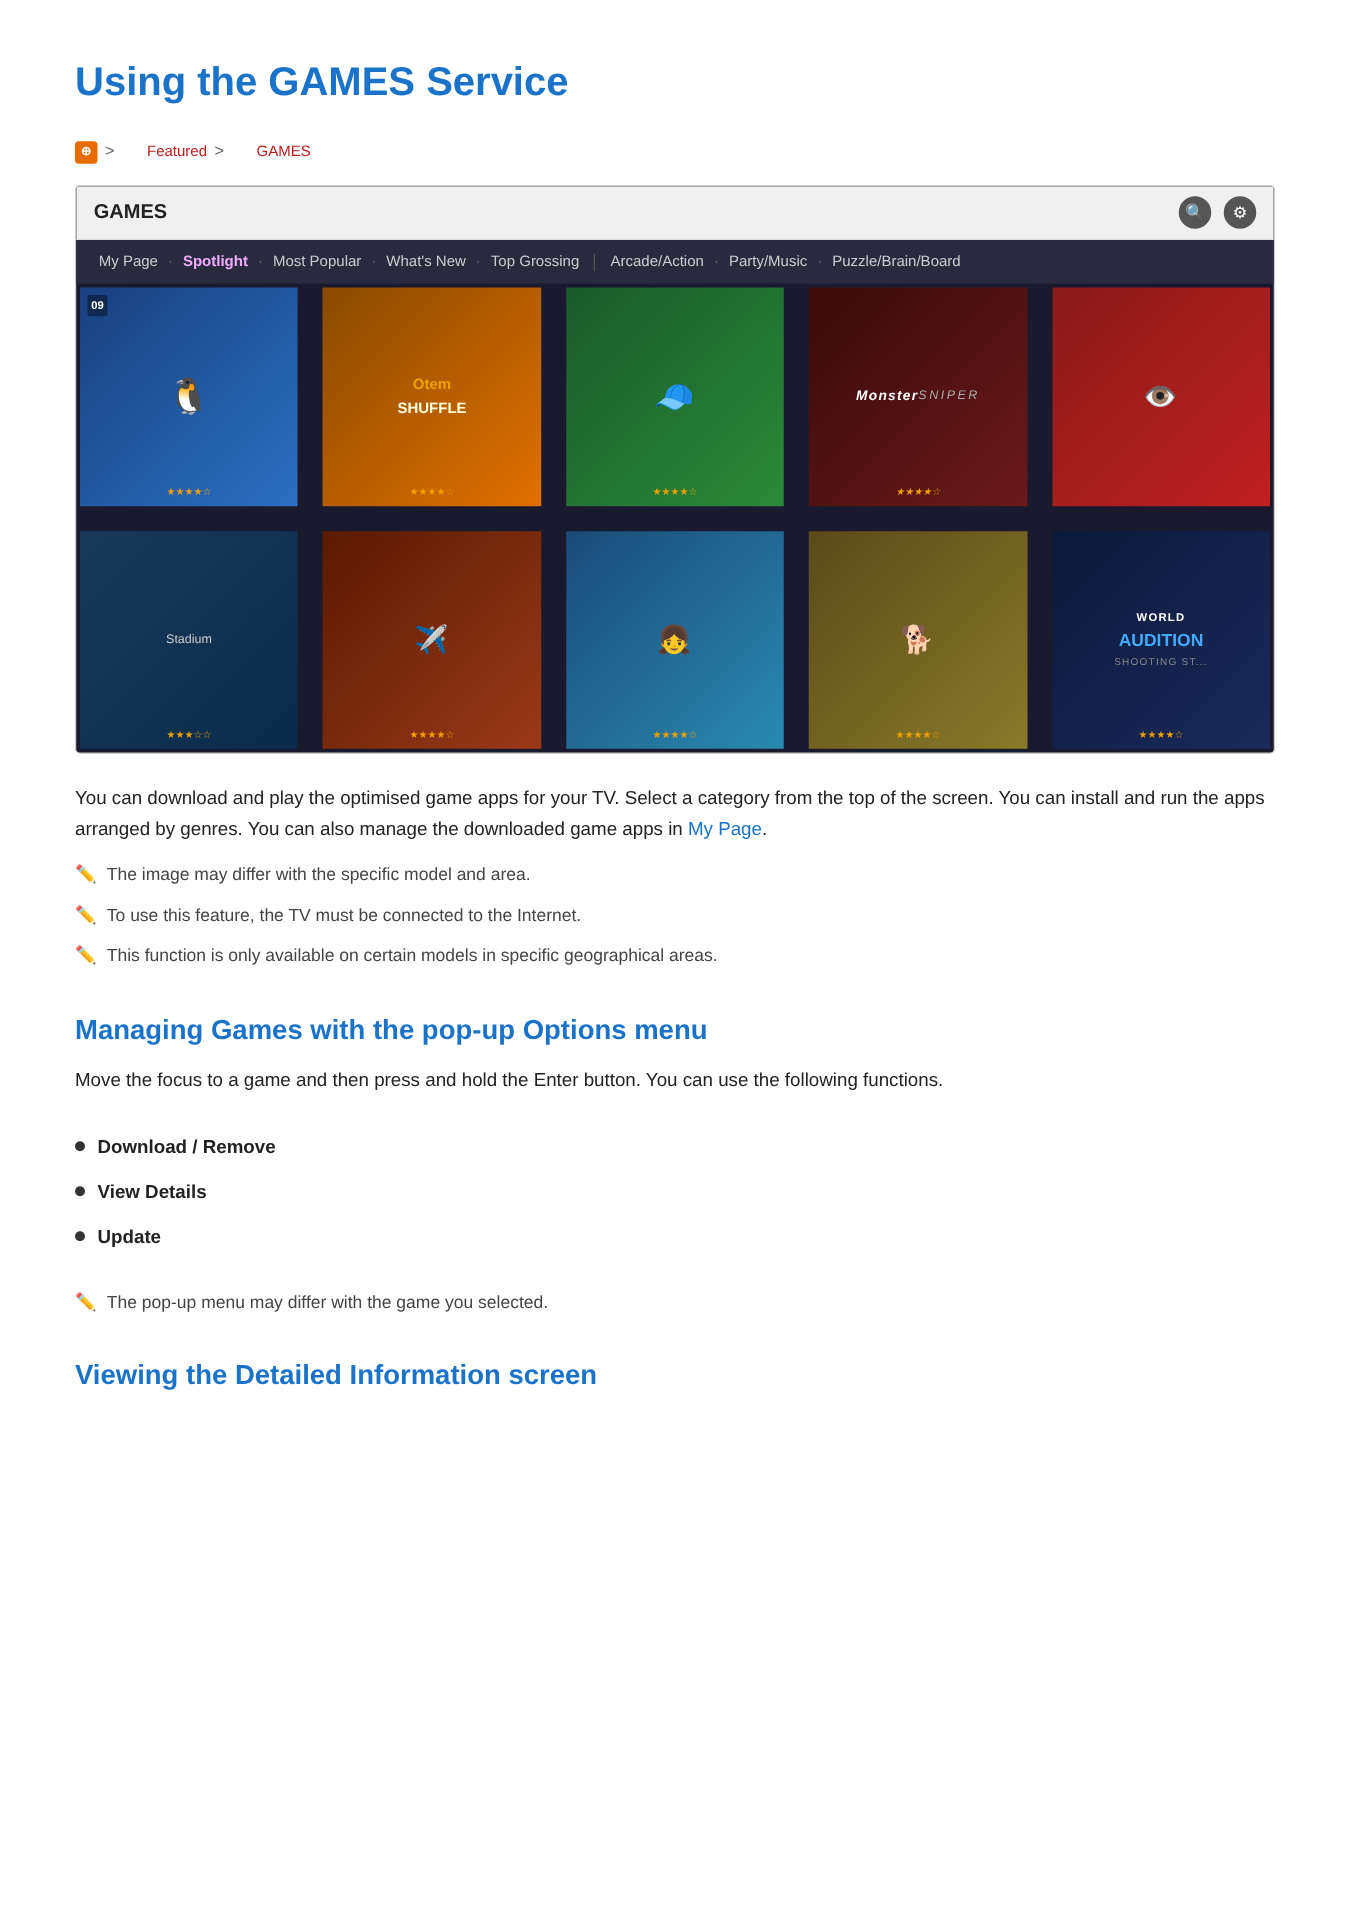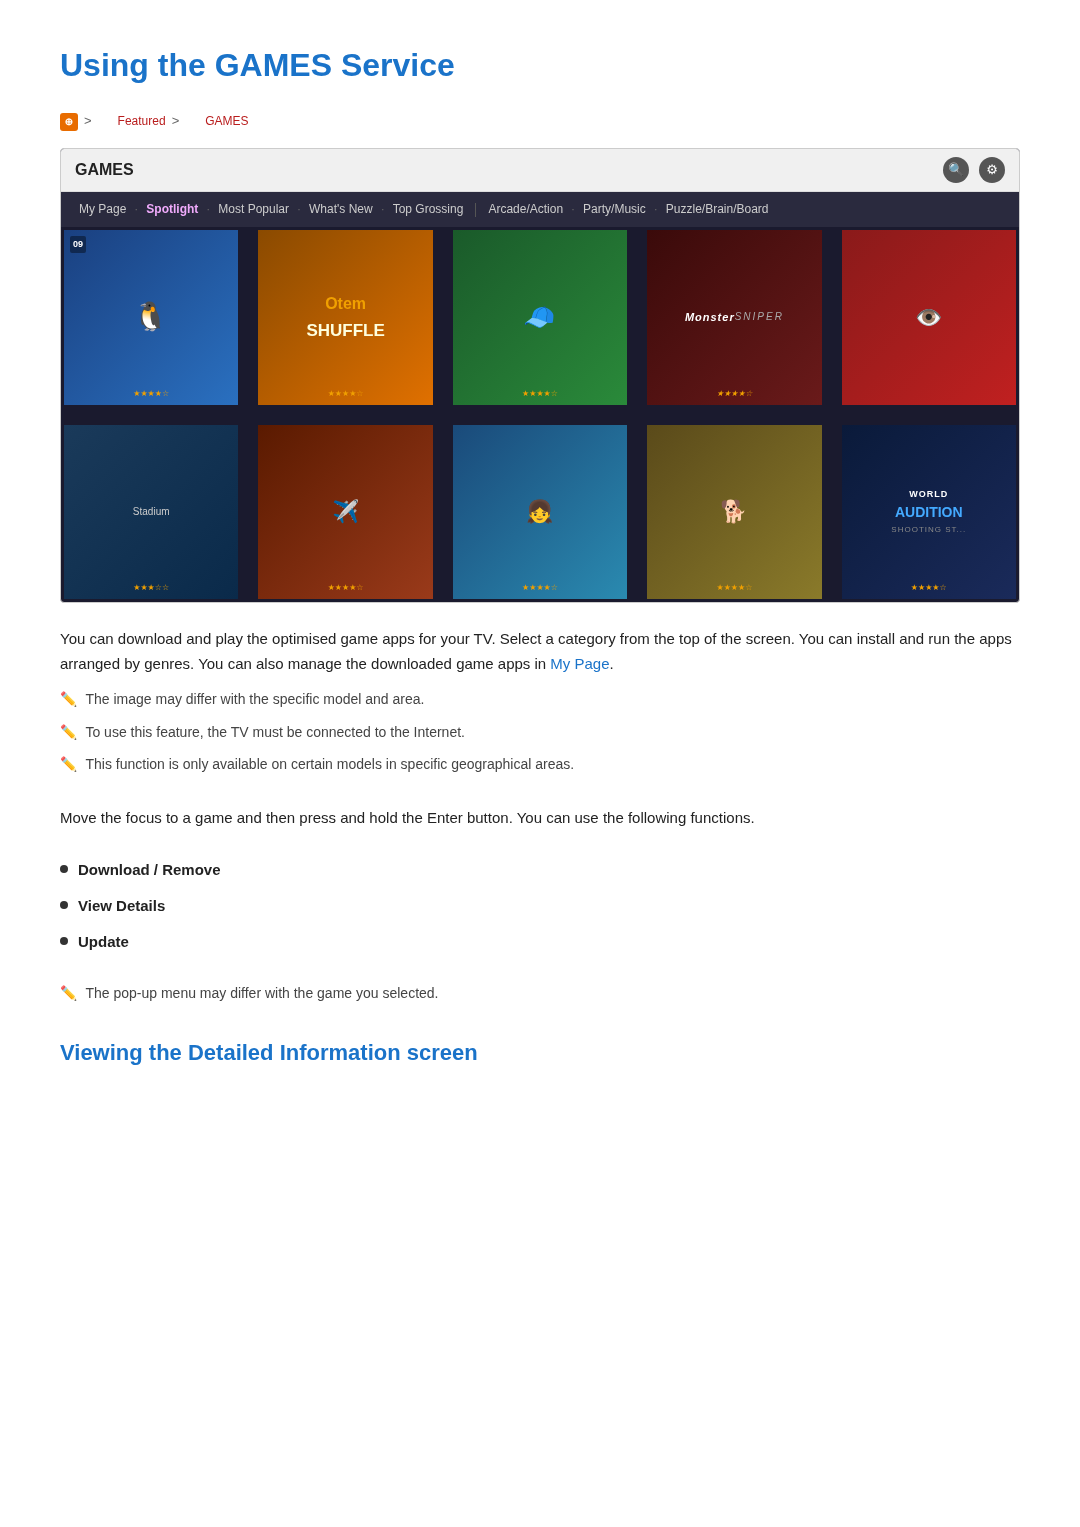--- a/index.html
+++ b/index.html
@@ -290,22 +290,22 @@
 
     <div class="game-tile tile-blue">
       <div class="game-tile-inner">
         <span class="game-tile-label">09</span>
         <span style="font-size:28px;">🐧</span>
         <span class="stars">★★★★☆</span>
       </div>
     </div>
     <div class="game-tile tile-orange">
       <div class="game-tile-inner" style="flex-direction:column; justify-content:center;">
-        <span style="font-size:16px; color:#f0a000; font-weight:bold;">Otem</span>
-        <span style="font-size:17px; color:#ffd; font-weight:bold;">SHUFFLE</span>
+        <span style="font-size:12px; color:#f0a000; font-weight:bold;">Otem</span>
+        <span style="font-size:12px; color:#ffd; font-weight:bold;">SHUFFLE</span>
         <span class="stars">★★★★☆</span>
       </div>
     </div>
     <div class="game-tile tile-green">
       <div class="game-tile-inner">
         <span style="font-size:26px;">🧢</span>
         <span class="stars">★★★★☆</span>
       </div>
     </div>
     <div class="game-tile tile-darkred">
@@ -371,20 +371,21 @@
       <span>To use this feature, the TV must be connected to the Internet.</span>
     </li>
     <li class="note-item">
       <span style="font-size:14px; color:#888; flex-shrink:0;">✏️</span>
       <span>This function is only available on certain models in specific geographical areas.</span>
     </li>
   </ul>
 </div>
 
 <div class="content-section">
+  <h2 class="section-title">Managing Games with the pop-up Options menu</h2>
   <p class="content-para">Move the focus to a game and then press and hold the Enter button. You can use the following functions.</p>
 
   <ul class="bullet-list">
     <li class="bullet-item">
       <span class="bullet-dot"></span>
       <span>Download / Remove</span>
     </li>
     <li class="bullet-item">
       <span class="bullet-dot"></span>
       <span>View Details</span>

